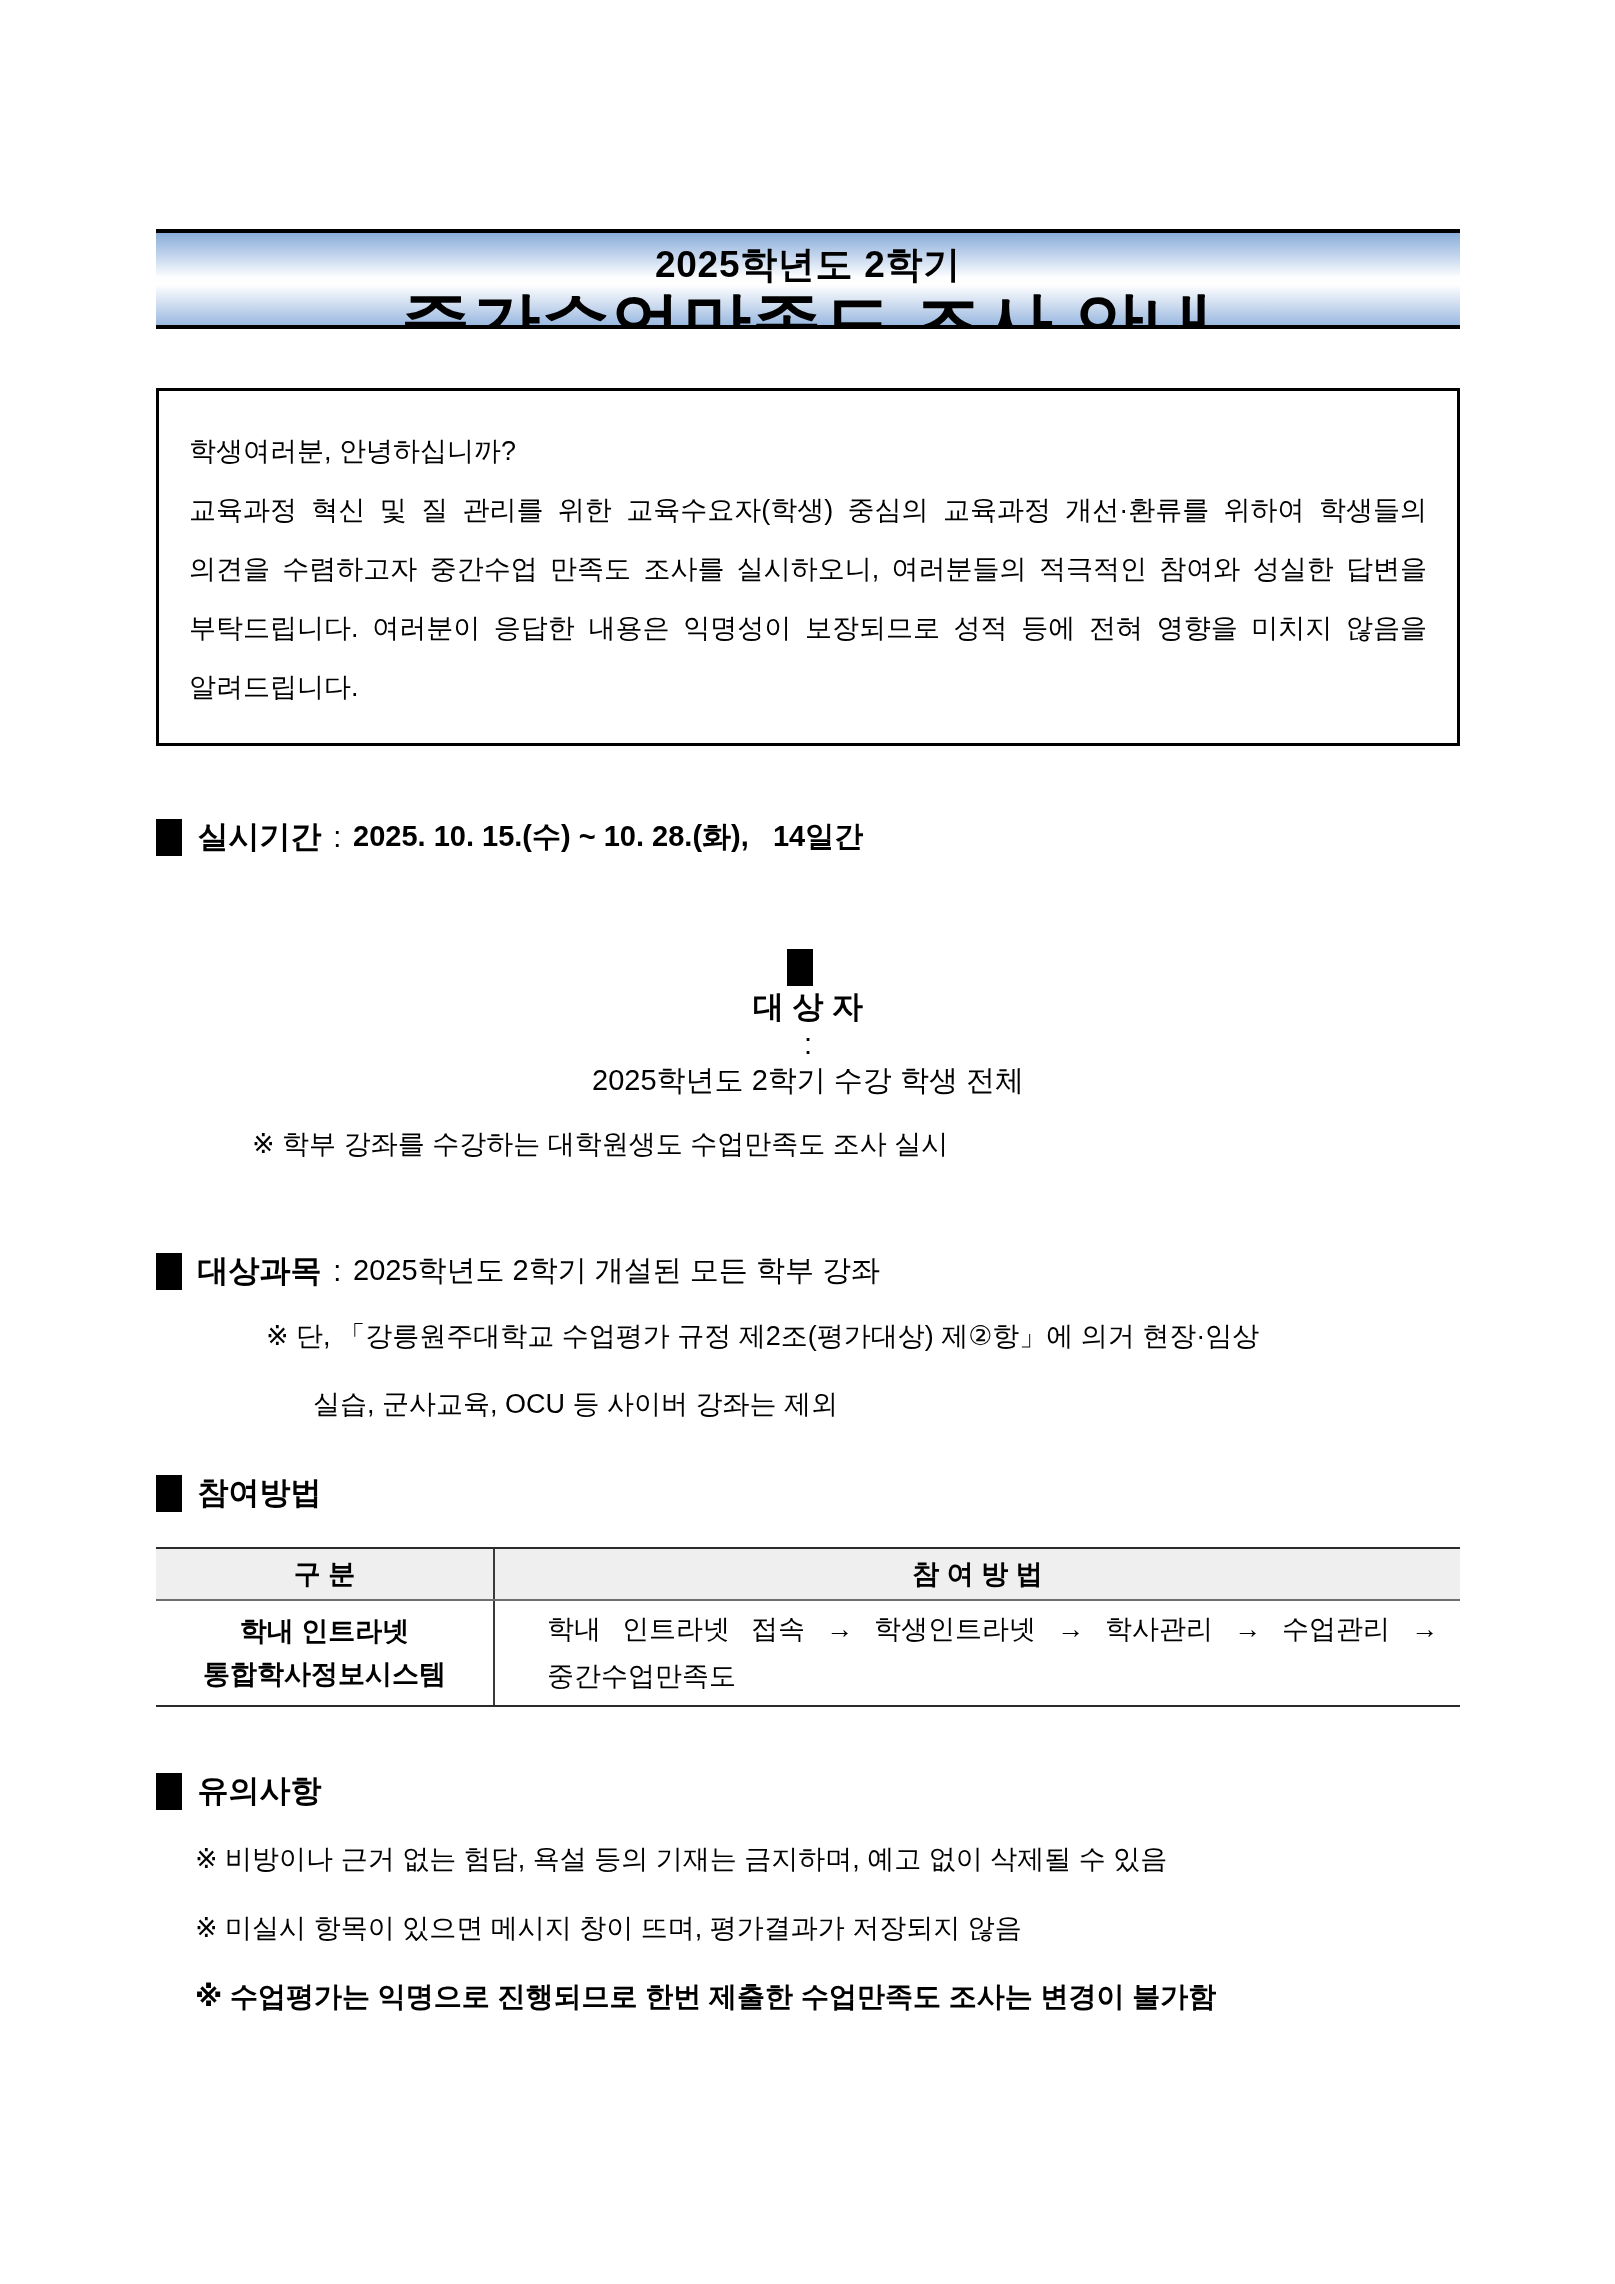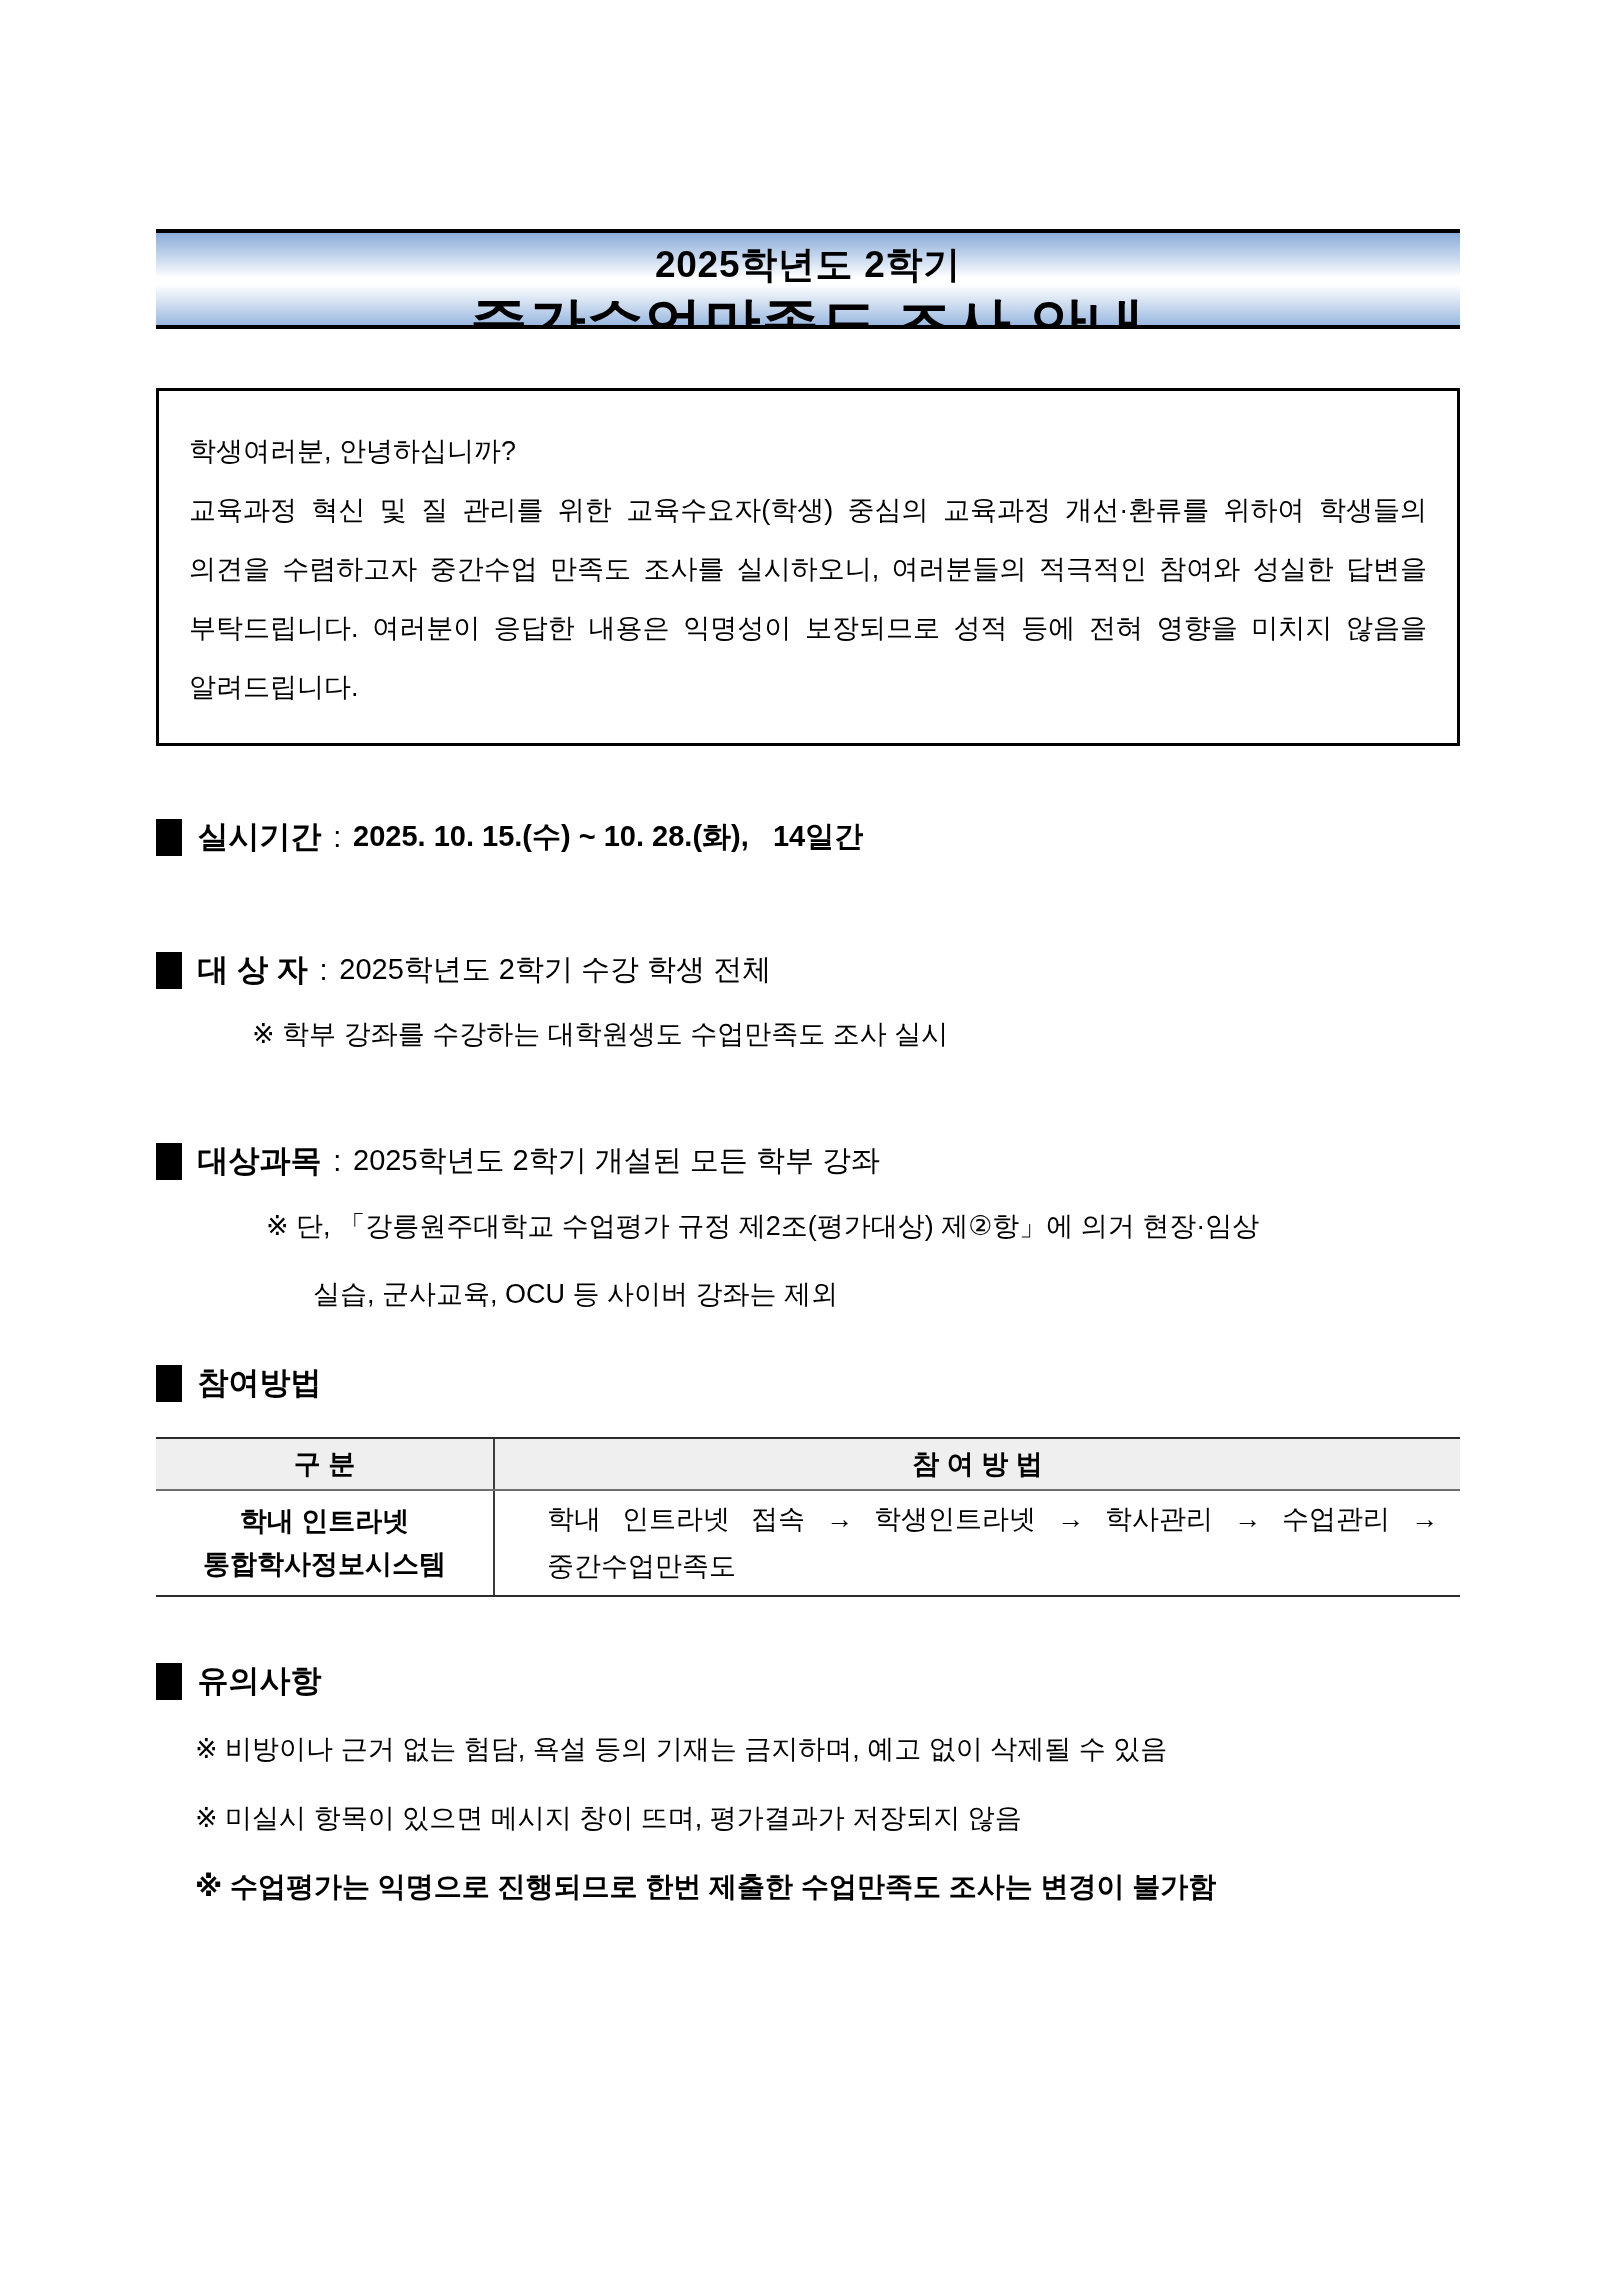--- a/index.html
+++ b/index.html
@@ -31,21 +31,21 @@
     overflow: hidden;
   }
   .banner-line1 {
     margin-top: 10.4px;
     font-size: 37px; font-weight: bold;
     letter-spacing: 0.7px;
     line-height: 44px;
   }
   .banner-line2 {
     margin-top: 3.9px;
-    font-size: 57px; font-weight: bold;
+    font-size: 69px; font-weight: bold;
     letter-spacing: 1.3px;
     line-height: 65px;
   }
 
   
   .intro-box {
     margin-top: 59px;
     border: 3.3px solid #000000;
     padding: 31px 30px 26px 30px;
     min-height: 352px;
@@ -74,21 +74,21 @@
     background: #000000;
     margin-right: 15.6px;
     flex: 0 0 auto;
   }
   .sec-label { font-weight: bold; white-space: pre-wrap; }
   .sec-colon { margin: 0 11.7px; font-size: 29px; }
   .sec-value { font-size: 29px; white-space: pre-wrap; }
   .sec-value.bold { font-weight: bold; }
 
   .m-period   { margin-top: 70px; }
-  .m-target   { margin-top: 91px; }
+  .m-target   { margin-top: 91px; flex-direction: column; }
   .m-subjects { margin-top: 89px; }
   .m-partic   { margin-top: 51px; }
   .m-caution  { margin-top: 63px; }
 
   .sub-note {
     font-size: 27px;
     line-height: 34px;
     white-space: pre-wrap;
   }
   .target-note   { margin-top: 26px; padding-left: 96px; }

